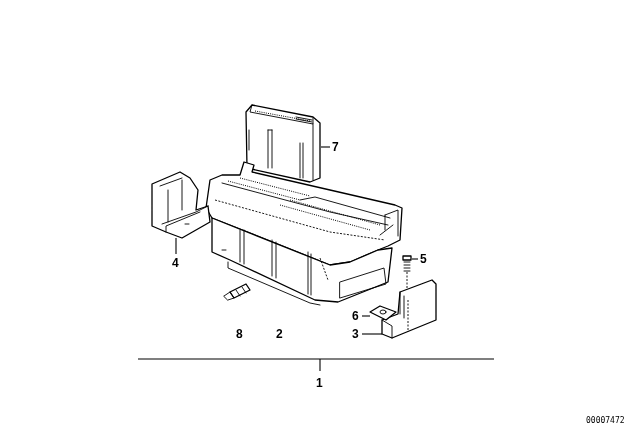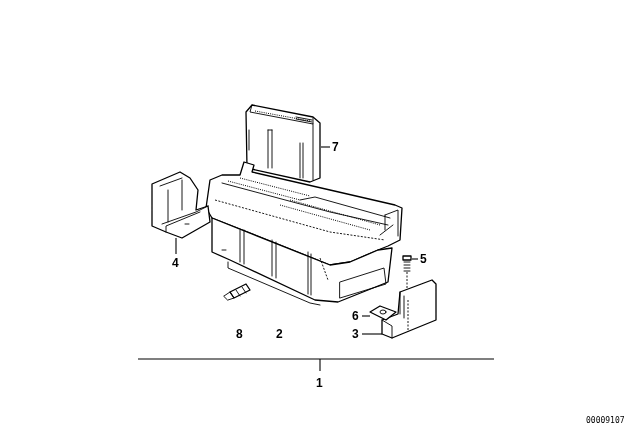--- a/index.html
+++ b/index.html
@@ -99,13 +99,13 @@
 
 <div class="label" style="left:332px; top:141px;">7</div>
 <div class="label" style="left:172px; top:257px;">4</div>
 <div class="label" style="left:420px; top:253px;">5</div>
 <div class="label" style="left:352px; top:310px;">6</div>
 <div class="label" style="left:352px; top:328px;">3</div>
 <div class="label" style="left:236px; top:328px;">8</div>
 <div class="label" style="left:276px; top:328px;">2</div>
 <div class="label" style="left:316px; top:377px;">1</div>
 
-<div class="ref" style="left:586px; top:416px;">00009107</div>
+<div class="ref" style="left:586px; top:416px;">00007472</div>
 
 </body></html>

